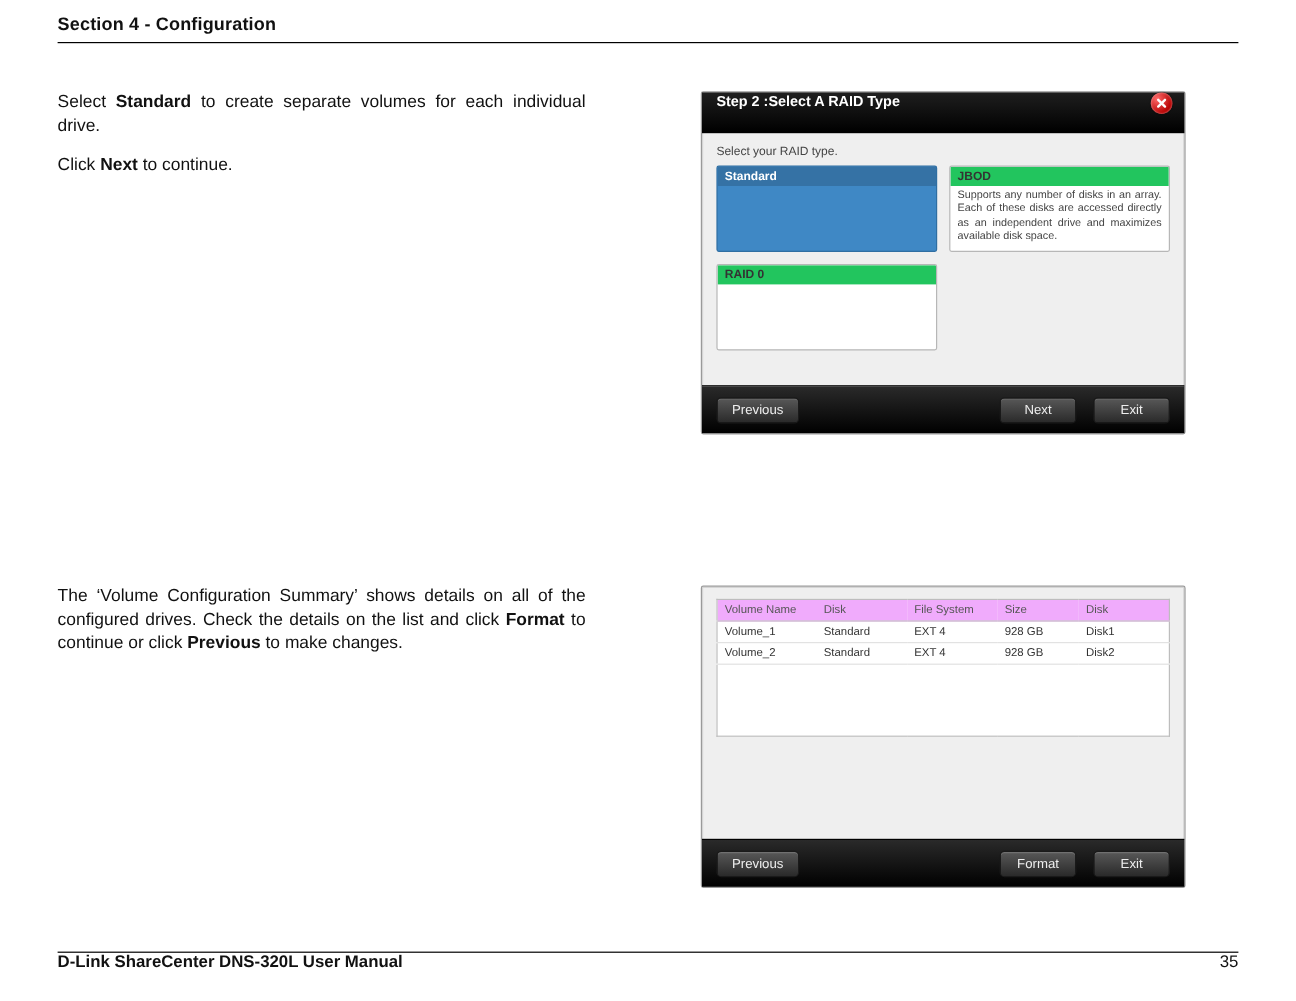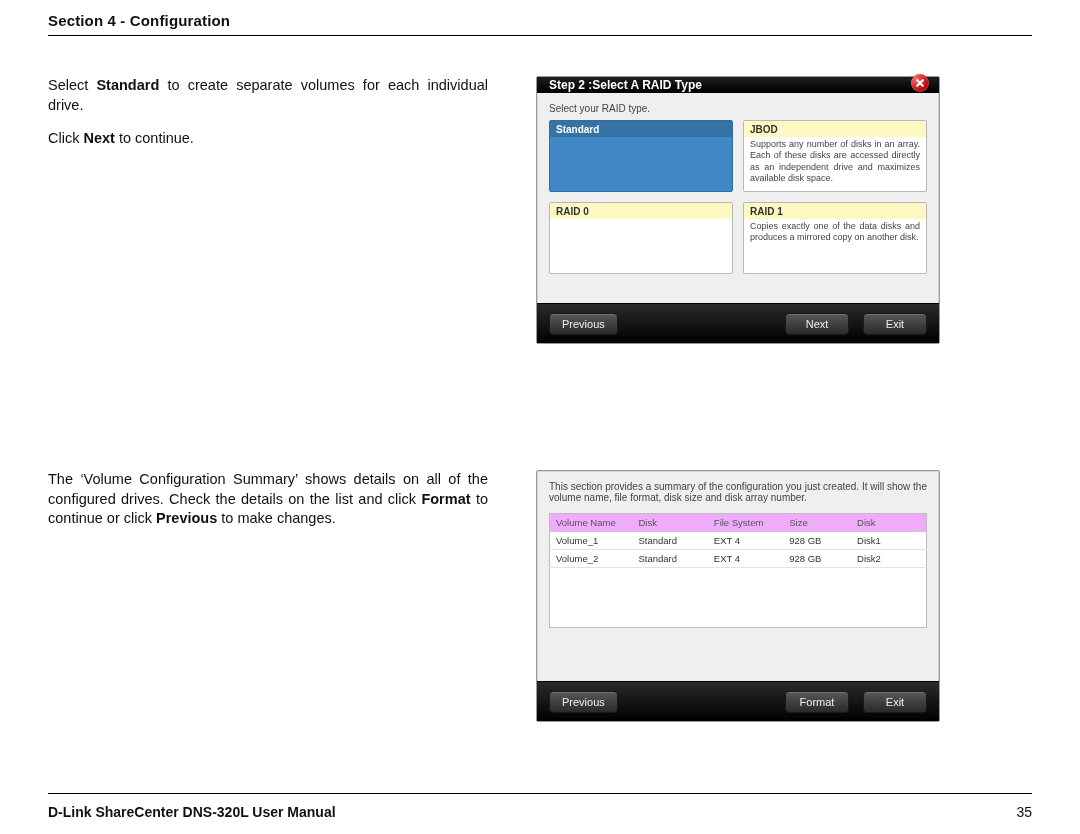--- a/index.html
+++ b/index.html
@@ -1,45 +1,45 @@
 <!DOCTYPE html>
 <html><head>
 <meta charset="utf-8">
 <style>
   * { box-sizing: border-box; margin: 0; padding: 0; }
   html, body { width: 1080px; height: 834px; background: #fff; font-family: "Myriad Pro", "Segoe UI", Arial, sans-serif; color: #111; }
   .page { width: 1080px; height: 834px; position: relative; padding: 12px 48px 0 48px; }
 
   .sec-header { font-size: 15px; font-weight: 700; letter-spacing: .01em; padding-bottom: 6px; border-bottom: 1px solid #000; }
   .bottom-rule { position: absolute; left: 48px; right: 48px; bottom: 40px; border-top: 1px solid #000; }
-  .footer { position: absolute; left: 48px; right: 48px; bottom: 14px; display: flex; justify-content: space-between; font-size: 14px; font-weight: 700; }
+  .footer { position: absolute; left: 48px; right: 48px; bottom: 25px; display: flex; justify-content: space-between; font-size: 14px; font-weight: 700; }
   .footer .pg { font-weight: 400; }
 
-  .row { display: flex; align-items: flex-start; }
+  .row { display: flex; align-items: flex-start; gap: 48px; }
   .row1 { margin-top: 40px; }
   .row2 { margin-top: 126px; }
 
   .prose { width: 440px; font-size: 14.5px; line-height: 1.35; text-align: justify; }
   .prose p + p { margin-top: 14px; }
   .bold { font-weight: 700; }
 
   
   .wiz { width: 404px; margin-left: 48px; background: #efefef; border: 1px solid #9a9a9a; border-radius: 2px; box-shadow: 0 0 0 1px #d5d5d5 inset; }
-  .wiz .titlebar { height: 16px; background: linear-gradient(#1f1f1f, #000); color: #fff; display: flex; align-items: flex-end; justify-content: space-between; padding: 0 10px 0 12px; font-size: 12px; font-weight: 700; border-bottom: 1px solid #000; }
+  .wiz .titlebar { height: 34px; background: linear-gradient(#1f1f1f, #000); color: #fff; display: flex; align-items: flex-start; justify-content: space-between; padding: 0 10px 0 12px; font-size: 12px; font-weight: 700; border-bottom: 1px solid #000; }
   .close-icon { width: 18px; height: 18px; border-radius: 50%; background: radial-gradient(circle at 30% 30%, #ff6a6a, #b50000 70%); position: relative; display: inline-block; box-shadow: inset 0 0 2px rgba(255,255,255,.6), 0 0 1px #000; }
   .close-icon::before, .close-icon::after { content:""; position:absolute; left:4px; top:8px; width:10px; height:2px; background:#fff; border-radius:1px; }
   .close-icon::before { transform: rotate(45deg); }
   .close-icon::after  { transform: rotate(-45deg); }
 
   .wiz .body { padding: 10px 12px 8px 12px; font-size: 10px; color: #333; min-height: 210px; }
   .instr { font-size: 10px; margin-bottom: 6px; color: #444; }
 
   .grid2 { display: grid; grid-template-columns: 1fr 1fr; gap: 10px; }
   .card { border: 1px solid #b7b7b7; background: #fff; border-radius: 2px; padding: 0; overflow: hidden; min-height: 72px; }
-  .card .card-title { font-weight: 700; font-size: 10px; padding: 3px 6px 2px 6px; background: #fef9c3; }
+  .card .card-title { font-weight: 700; font-size: 10px; padding: 3px 6px 2px 6px; background: #22c55e; }
   .card .card-desc  { font-size: 9px; padding: 2px 6px 6px 6px; color: #444; text-align: justify; line-height: 1.25; }
 
   .card.selected { background: #3f88c5; border-color: #2f6ea2; }
   .card.selected .card-title { color: #fff; background: #3572a5; }
   .card.selected .card-desc  { color: #eaf3fb; }
 
   
   .tbl { width: 100%; border: 1px solid #bdbdbd; background: #fff; border-collapse: collapse; font-size: 9.5px; }
   .tbl th, .tbl td { text-align: left; padding: 3px 6px; }
   .tbl thead th { background: #f0abfc; color: #555; font-weight: 400; border-bottom: 1px solid #c9c9c9; }
@@ -83,45 +83,40 @@
           <div class="card selected">
             <div class="card-title">Standard</div>
           </div>
           <div class="card">
             <div class="card-title">JBOD</div>
             <div class="card-desc">Supports any number of disks in an array. Each of these disks are accessed directly as an independent drive and maximizes available disk space.</div>
           </div>
           <div class="card">
             <div class="card-title">RAID 0</div>
           </div>
-          <div class="card">
-            <div class="card-title">RAID 1</div>
-            <div class="card-desc">Copies exactly one of the data disks and produces a mirrored copy on another disk.</div>
-          </div>
         </div>
       </div>
       <div class="btnbar">
         <div class="btn">Previous</div>
         <div class="spacer"></div>
         <div class="btn">Next</div>
         <div class="btn">Exit</div>
       </div>
     </div>
   </div>
 
   <div class="row row2">
     <div class="prose">
       <p>
         <span>The ‘Volume Configuration Summary’ shows details on all of the configured drives. Check the details on the list and click </span><span class="bold">Format</span><span> to continue or click </span><span class="bold">Previous</span><span> to make changes.</span>
       </p>
     </div>
 
     <div class="wiz">
       <div class="body">
-        <div class="instr" style="margin-bottom:10px;">This section provides a summary of the configuration you just created. It will show the volume name, file format, disk size and disk array number.</div>
         <table class="tbl">
           <thead>
             <tr>
               <th class="col-name">Volume Name</th>
               <th class="col-type">Disk</th>
               <th class="col-fs">File System</th>
               <th class="col-size">Size</th>
               <th class="col-disk">Disk</th>
             </tr>
           </thead>

